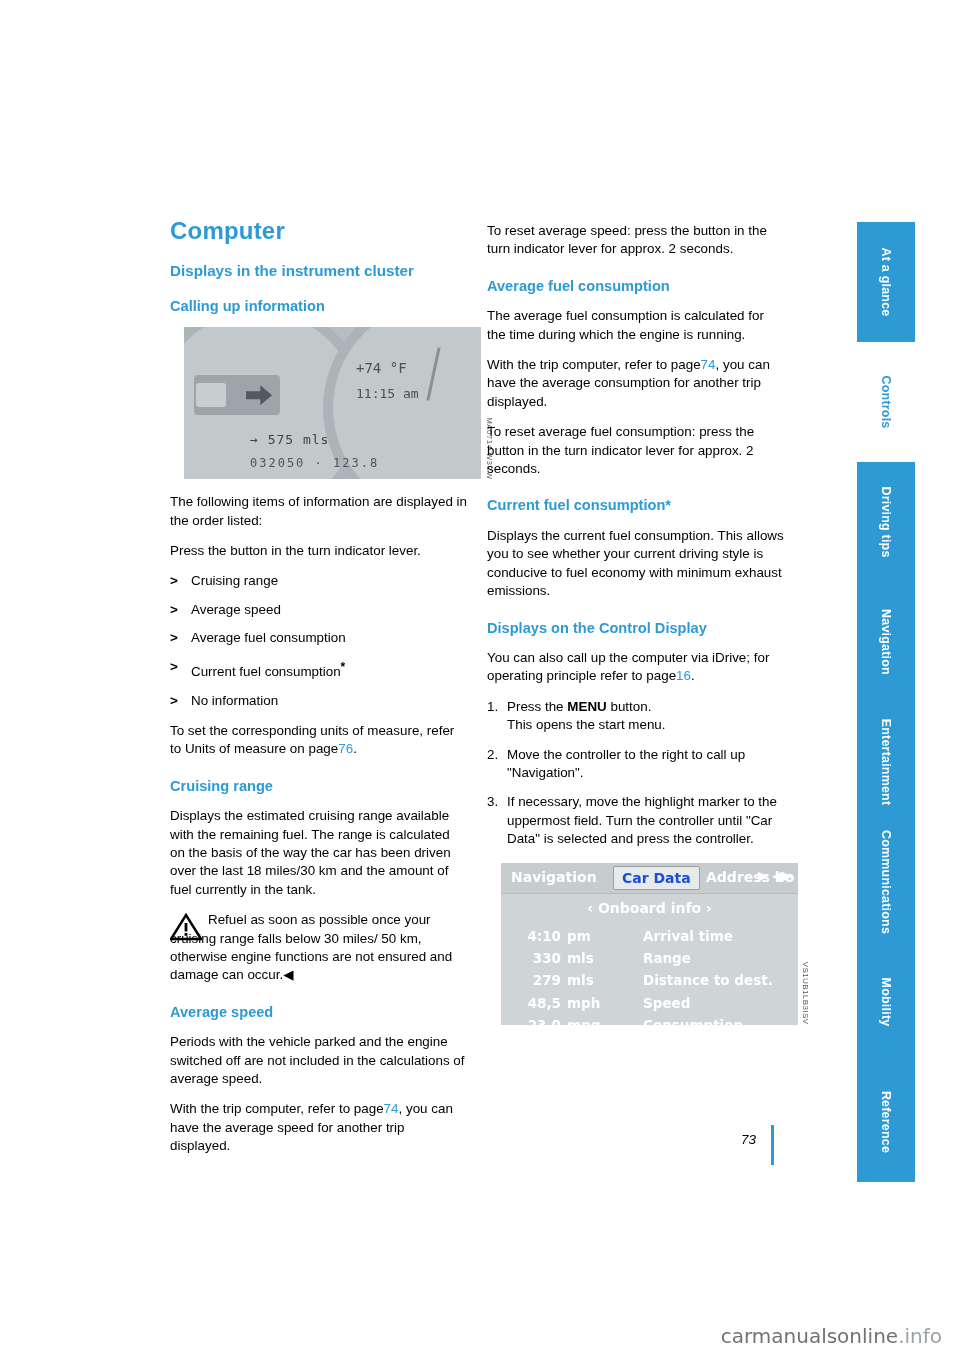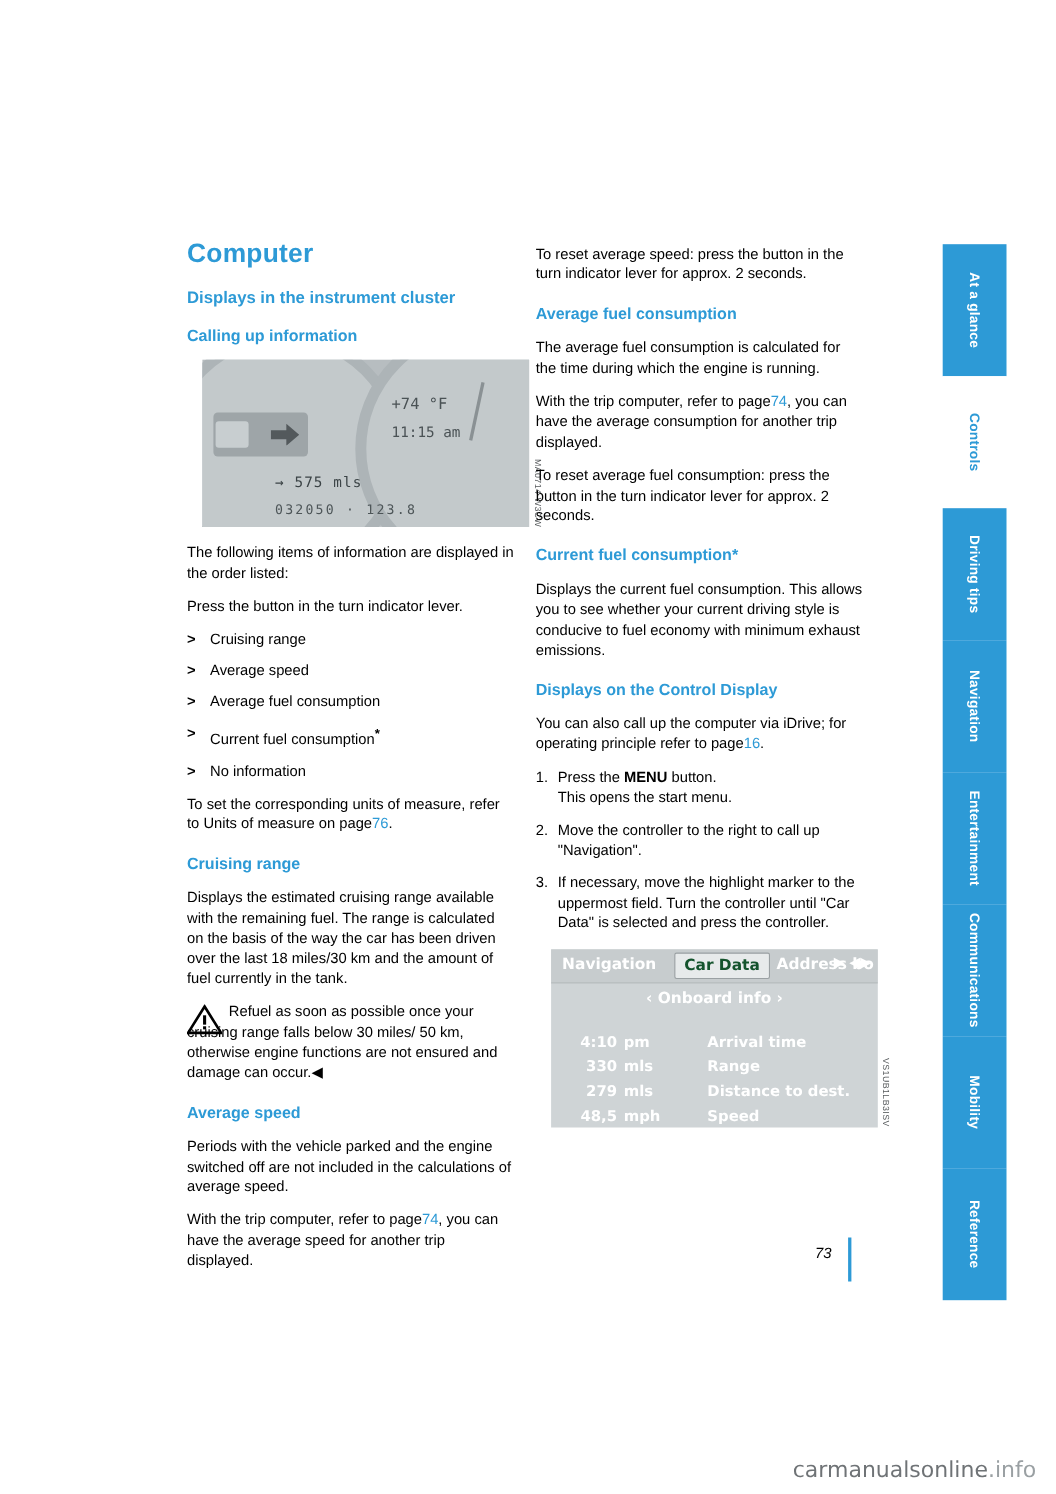--- a/index.html
+++ b/index.html
@@ -264,21 +264,21 @@
     left: 10px; top: 5px;
     font-size: 14px;
     color: #ffffff;
     font-weight: bold;
   }
   .cd .tab-sel {
     position: absolute;
     left: 112px; top: 3px;
     padding: 2px 8px;
     font-size: 14px;
-    color: #14532d;
+    color: #1d4ed8;
     font-weight: bold;
     background: #e7eaeb;
     border: 1px solid #9aa0a3;
     border-radius: 2px;
   }
   .cd .tab-addr {
     position: absolute;
     left: 205px; top: 5px;
     font-size: 14px;
     color: #ffffff;
@@ -293,21 +293,21 @@
   .cd .onboard {
     position: absolute;
     left: 0; right: 0; top: 36px;
     text-align: center;
     font-size: 14px;
     color: #ffffff;
     font-weight: bold;
   }
   .cd table {
     position: absolute;
-    left: 14px; top: 74px;
+    left: 14px; top: 62px;
     border-collapse: collapse;
     font-size: 13.5px;
     color: #ffffff;
   }
   .cd table td {
     padding: 2px 6px 2px 0;
     font-weight: bold;
     white-space: nowrap;
   }
   .cd table td.val { text-align: right; width: 46px; }

